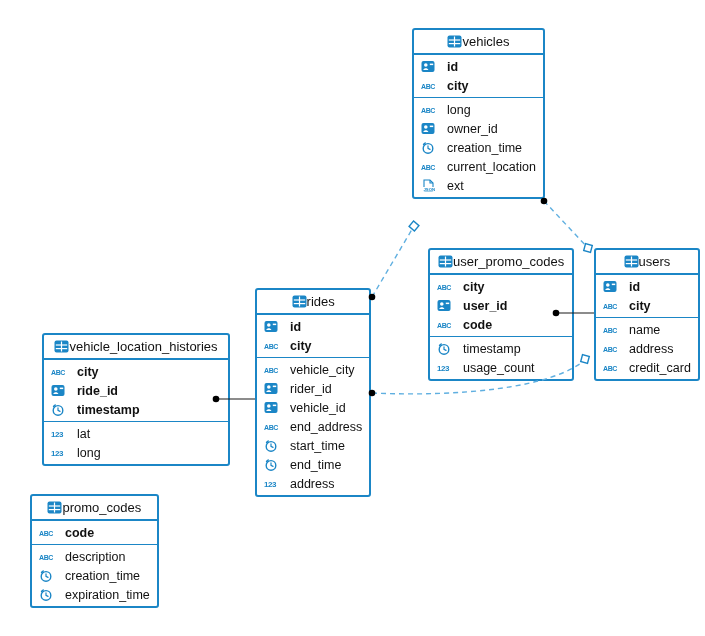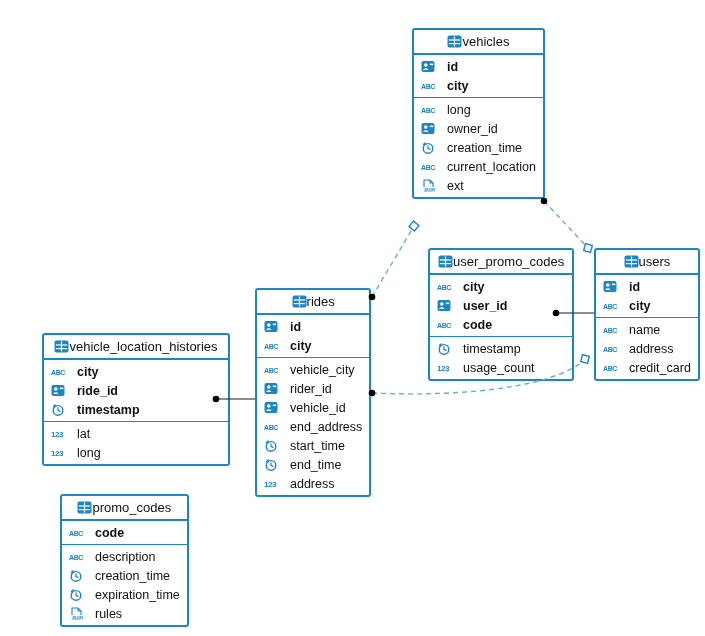--- a/index.html
+++ b/index.html
@@ -395,21 +395,21 @@
         <div class="row">
           <span class="icon">
             <svg width="18" height="13" viewBox="0 0 18 13">
               <text x="0" y="10" font-size="8" font-weight="700" letter-spacing="-0.4" fill="#1b86c6" font-family="Liberation Sans,sans-serif">123</text>
             </svg>
           </span>
           <span>long</span>
         </div>
       </div>
     </div>
-    <div class="tbl" style="left: 30px; top: 494px; min-width: 128px; margin-left: 30px;">
+    <div class="tbl" style="left: 30px; top: 494px; min-width: 128px;">
       <div class="tbl-header">
         <span class="icon" style="flex: 0 0 15px; width: 15px;">
           <svg width="15" height="13" viewBox="0 0 15 13">
             <rect x="0.5" y="0.5" width="14" height="12" rx="2" fill="#1b86c6"></rect>
             <line x1="1.8" y1="5" x2="13.2" y2="5" stroke="#fff" stroke-width="1.2"></line>
             <line x1="7.5" y1="1.5" x2="7.5" y2="11.5" stroke="#fff" stroke-width="1.2"></line>
             <line x1="1.8" y1="8.6" x2="13.2" y2="8.6" stroke="#fff" stroke-width="1.2"></line>
           </svg>
         </span>
         <span>promo_codes</span>
@@ -445,31 +445,20 @@
         </div>
         <div class="row">
           <span class="icon">
             <svg width="14" height="14" viewBox="0 0 14 14">
               <circle cx="7" cy="7.4" r="4.8" fill="none" stroke="#1b86c6" stroke-width="1.4"></circle>
               <path d="M7,4.9 L7,7.4 L9,8.4" fill="none" stroke="#1b86c6" stroke-width="1.2" stroke-linecap="round"></path>
               <path d="M2.6,3.4 L4.2,2" stroke="#1b86c6" stroke-width="1.5" stroke-linecap="round"></path>
             </svg>
           </span>
           <span>expiration_time</span>
-        </div>
-        <div class="row">
-          <span class="icon">
-            <svg width="15" height="14" viewBox="0 0 15 14">
-              <path d="M3,1 H9 L12,4 V11.3 A1.2,1.2 0 0 1 10.8,12.5 H4.2 A1.2,1.2 0 0 1 3,11.3 Z" fill="#fff" stroke="#1b86c6" stroke-width="1.1"></path>
-              <path d="M9,1 V4 H12" fill="none" stroke="#1b86c6" stroke-width="1.1"></path>
-              <rect x="2" y="8" width="11" height="4.6" fill="#fff"></rect>
-              <text x="2.4" y="12" font-size="4.3" font-weight="700" fill="#1b86c6" font-family="Liberation Sans,sans-serif">JSON</text>
-            </svg>
-          </span>
-          <span>rules</span>
         </div>
       </div>
     </div>
     <svg id="edges" width="705" height="636">
       <path d="M216,399 L255,399" class="rel" fill="none" stroke="#1a1a1a" stroke-width="1.2"></path>
       <circle cx="216" cy="399" r="3.3" fill="#000000"></circle>
       <path d="M556,313 L594,313" class="rel" fill="none" stroke="#1a1a1a" stroke-width="1.2"></path>
       <circle cx="556" cy="313" r="3.3" fill="#000000"></circle>
       <path d="M372,297 L414,226" class="rel" fill="none" stroke="#5fafe0" stroke-width="1.4" stroke-dasharray="5 4"></path>
       <rect x="410.5" y="222.5" width="7" height="7" fill="#ffffff" stroke="#1b86c6" stroke-width="1.4" transform="rotate(40 414 226)"></rect>

